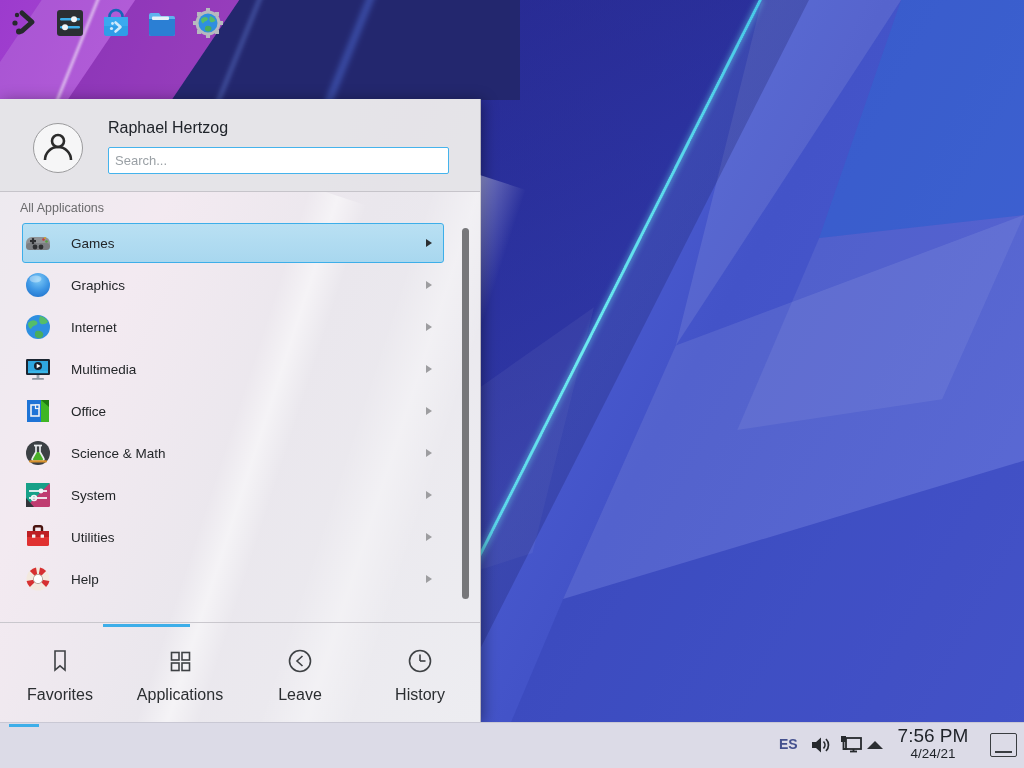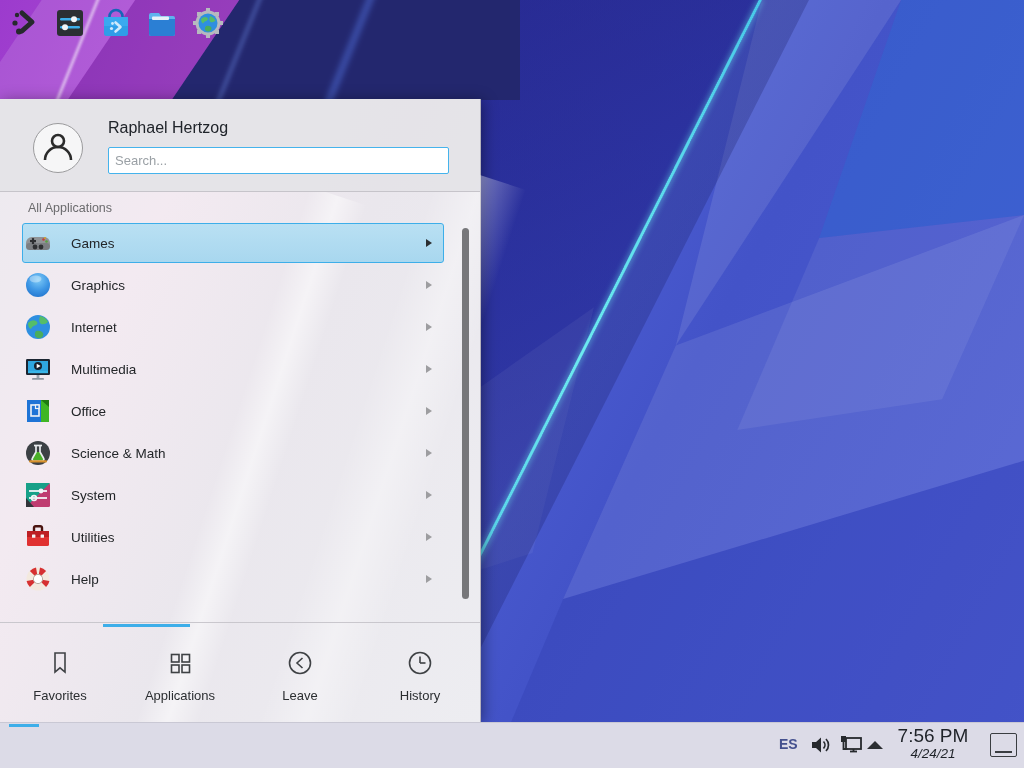--- a/index.html
+++ b/index.html
@@ -37,49 +37,49 @@
   .kick-streak { position:absolute; left:200px; top:80px; width:60px; height:700px; background:linear-gradient(90deg,rgba(255,255,255,0),rgba(255,255,255,0.5),rgba(255,255,255,0)); transform:rotate(18deg); pointer-events:none; }
   .kick-streak2 { position:absolute; left:330px; top:60px; width:90px; height:700px; background:linear-gradient(90deg,rgba(255,255,255,0),rgba(255,255,255,0.35),rgba(255,255,255,0)); transform:rotate(18deg); pointer-events:none; }
 
   .kick-header { position:absolute; left:0; top:0; width:100%; height:93px; background:rgba(228,227,231,0.92); border-bottom:1px solid #c6c4ca; }
   .avatar { position:absolute; left:33px; top:24px; width:50px; height:50px; border-radius:50%; border:1px solid #9b9b9d; background:rgba(255,255,255,0.65); }
   .user-name { position:absolute; left:108px; top:20px; font-size:16px; color:#20242a; }
   .search-box { position:absolute; left:108px; top:48px; width:341px; height:27px; border:1.5px solid #45b3ec; border-radius:2px;
     background:#ffffff; font-size:13px; padding:8px 6px; color:#222; outline:none; font-family:"Liberation Sans",sans-serif; }
   .search-box::placeholder { color:#9aa0a5; }
 
-  .section-label { position:absolute; left:20px; top:102px; font-size:12.5px; color:#6b6b6d;margin-left:8px; }
+  .section-label { position:absolute; left:20px; top:102px; font-size:12.5px; color:#6b6b6d; }
 
   .app-list { position:absolute; left:0; top:124px; width:100%; height:399px; overflow:hidden; }
   .app-row { display:flex; align-items:center; height:40px; margin:0 36px 2px 22px; padding-left:1px; border:1px solid transparent; border-radius:3px; }
   .app-row.highlight { background:linear-gradient(180deg,#b9e0f3,#a8d7ef); border:1px solid #3daee9; }
   .app-icon { width:28px; height:28px; flex:0 0 28px; }
   .app-label { margin-left:19px; font-size:13.5px; color:#232629; }
   .row-arrow { margin-left:auto; margin-right:11px; width:0; height:0; border-left:6px solid #9d9da0; border-top:4.5px solid transparent; border-bottom:4.5px solid transparent; }
   .app-row.highlight .row-arrow { border-left-color:#2b2e31; }
 
   .kick-scrollbar { position:absolute; left:462px; top:129px; width:7px; height:371px; background:#77777a; border-radius:4px; }
 
   .tab-divider { position:absolute; left:0; top:523px; width:100%; height:1px; background:#c9c7cd; }
   .tab-indicator { position:absolute; left:103px; top:525px; width:87px; height:3px; background:#3daee9; }
 
   .tab-bar { position:absolute; left:0; top:530px; width:100%; height:92px; display:flex; }
   .tab { flex:1 1 0; display:flex; flex-direction:column; align-items:center; justify-content:center; gap:6px; }
-  .tab-label { font-size:13px; color:#2b2e31; }
+  .tab-label { font-size:16px; color:#2b2e31; }
 
   
   .taskbar { position:absolute; left:0; bottom:0; width:100%; height:46px; background:#dcdbe7; border-top:1px solid #c9c8d4; }
   .task-indicator { position:absolute; left:9px; top:1px; width:30px; height:3px; background:#3daee9; }
   .task-icon { position:absolute; top:7px; width:32px; height:32px; }
   .tray-text { position:absolute; left:779px; top:736px; font-size:14px; font-weight:bold; color:#44508e; }
   .tray-icon { position:absolute; }
   .caret-up { position:absolute; left:867px; top:741px; width:0; height:0; border-left:8px solid transparent; border-right:8px solid transparent; border-bottom:8px solid #2c2f33; }
   .clock { position:absolute; left:888px; top:726px; width:90px; text-align:center; color:#1f2329; line-height:1.08; }
   .clock-time { font-size:19px; }
-  .clock-date { font-size:13.5px;font-style:italic; }
+  .clock-date { font-size:13.5px; }
   .show-desktop { position:absolute; left:990px; top:733px; width:27px; height:24px; border:1.6px solid #3a3d41; border-radius:2px; }
   .show-desktop::after { content:""; position:absolute; left:4px; right:4px; bottom:3px; height:2px; background:#3a3d41; }
 </style>
 </head>
 <body>
 
 <div class="desktop">
 
   <div class="wallpaper">
     <div class="wp wp-darkband"></div>

